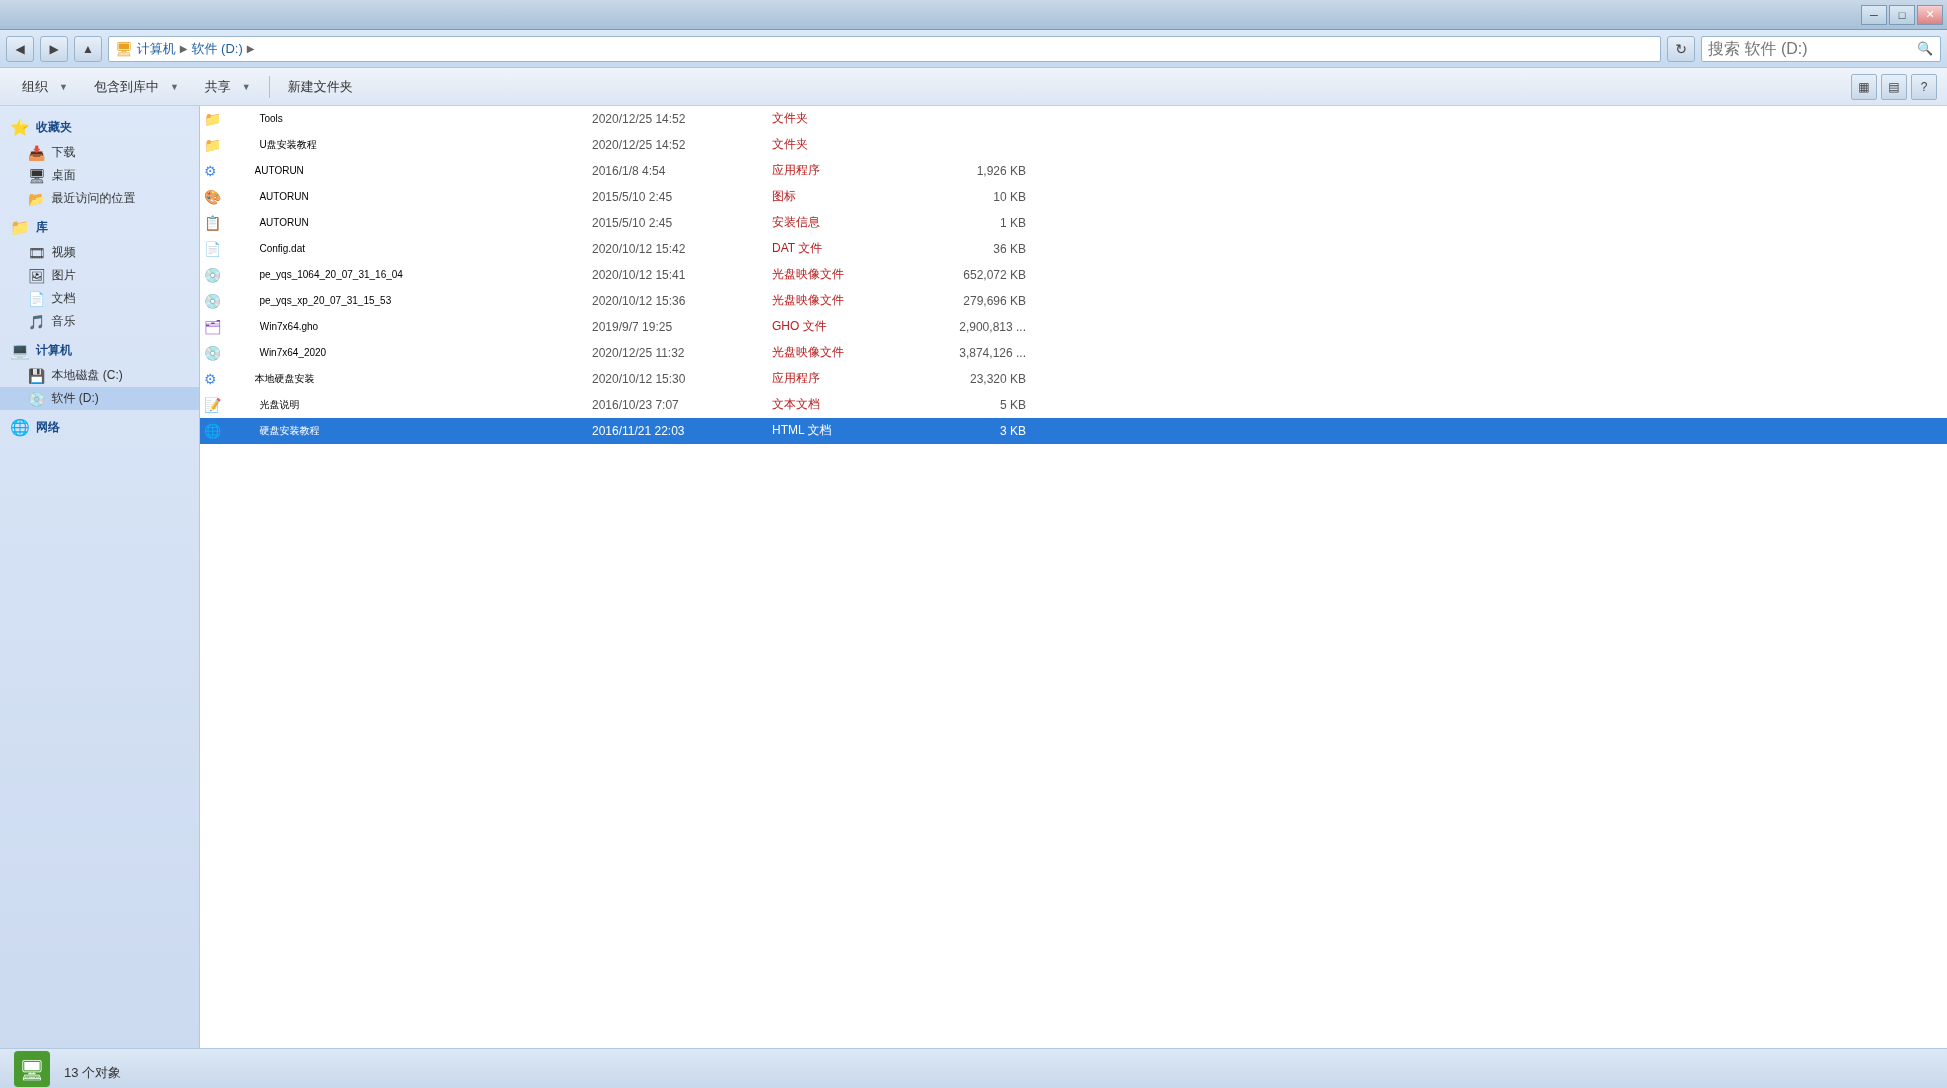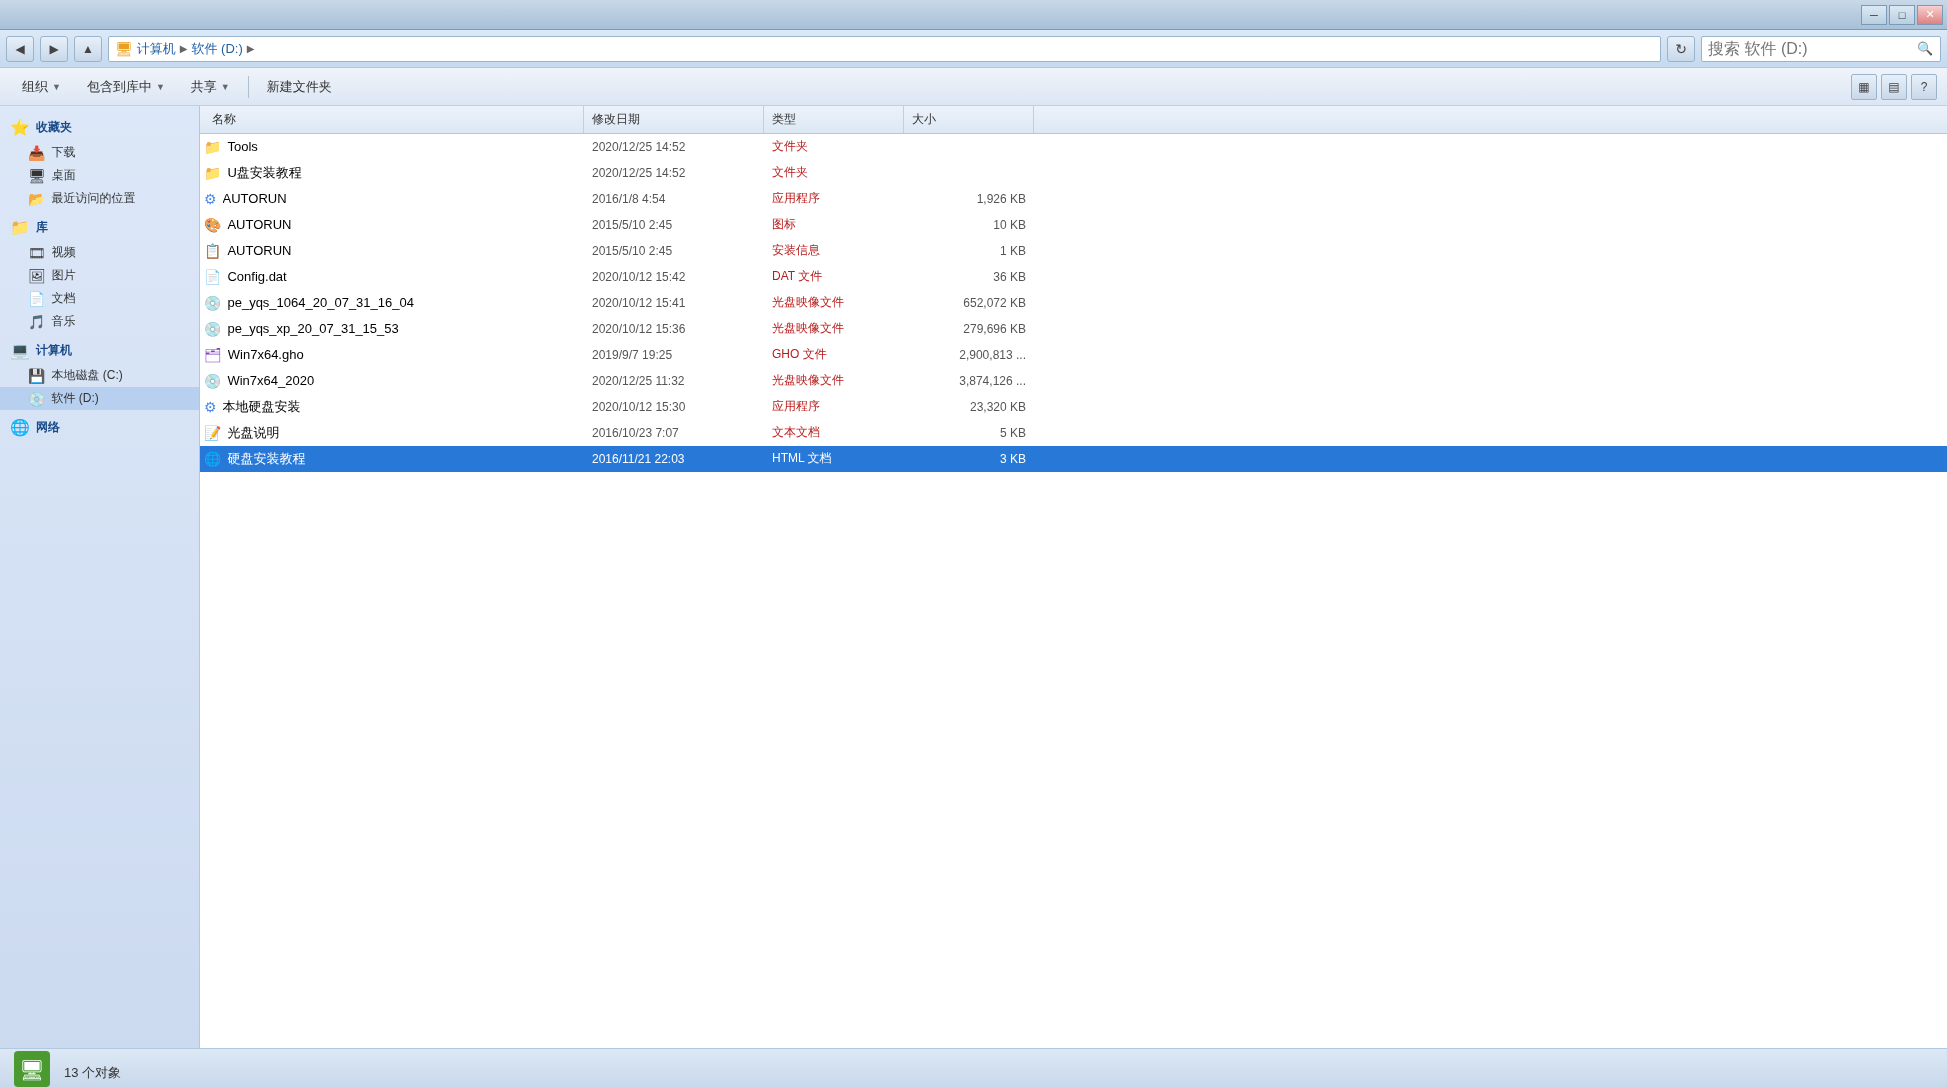--- a/index.html
+++ b/index.html
@@ -117,21 +117,21 @@
     }
     .toolbar-btn {
       height: 28px;
       padding: 0 12px;
       background: transparent;
       border: none;
       border-radius: 3px;
       cursor: pointer;
       display: flex;
       align-items: center;
-      gap: 4px;
+      gap: 11px;
       font-size: 13px;
       color: #333;
       justify-content: center;
     }
     .toolbar-btn .arrow { font-size: 9px; color: #666; }
     .toolbar-sep { width: 1px; height: 22px; background: #b0c0d0; margin: 0 4px; }
 
     
     .main-layout {
       display: flex;
@@ -219,21 +219,21 @@
     .file-row.selected .file-date,
     .file-row.selected .file-type,
     .file-row.selected .file-size { color: #fff; }
     .file-name-cell {
       width: 380px;
       display: flex;
       align-items: center;
       gap: 6px;
     }
     .file-icon { font-size: 14px; flex-shrink: 0; }
-    .file-name-text { font-size: 13px; overflow: hidden; text-overflow: ellipsis; white-space: nowrap; }
+    .file-name-text { font-size: 10px; overflow: hidden; text-overflow: ellipsis; white-space: nowrap; margin-left: 32px; }
     .file-date { width: 180px; font-size: 12px; color: #555; padding: 0 8px; }
     .file-type { width: 140px; font-size: 12px; color: #b91c1c; padding: 0 8px; }
     .file-size { width: 130px; font-size: 12px; color: #555; padding: 0 8px; text-align: right; }
 
     
     .status-bar {
       height: 40px;
       background: linear-gradient(to bottom, #dce8f4, #c8d8ec);
       border-top: 1px solid #b0c8e0;
       display: flex;
@@ -383,26 +383,20 @@
     <div class="sidebar-section">
       <div class="sidebar-section-header">
         <span class="icon">🌐</span>
         <span>网络</span>
       </div>
     </div>
   </div>
 
   <div class="file-area">
 
-    <div class="col-headers">
-      <div class="col-header col-name">名称</div>
-      <div class="col-header col-date">修改日期</div>
-      <div class="col-header col-type">类型</div>
-      <div class="col-header col-size">大小</div>
-    </div>
 
     <div id="file-list">
         <div class="file-row">
     <div class="file-name-cell">
       <span class="file-icon" style="color:#e8c050">📁</span>
       <span class="file-name-text">Tools</span>
     </div>
     <div class="file-date">2020/12/25 14:52</div>
     <div class="file-type">文件夹</div>
     <div class="file-size"></div>

